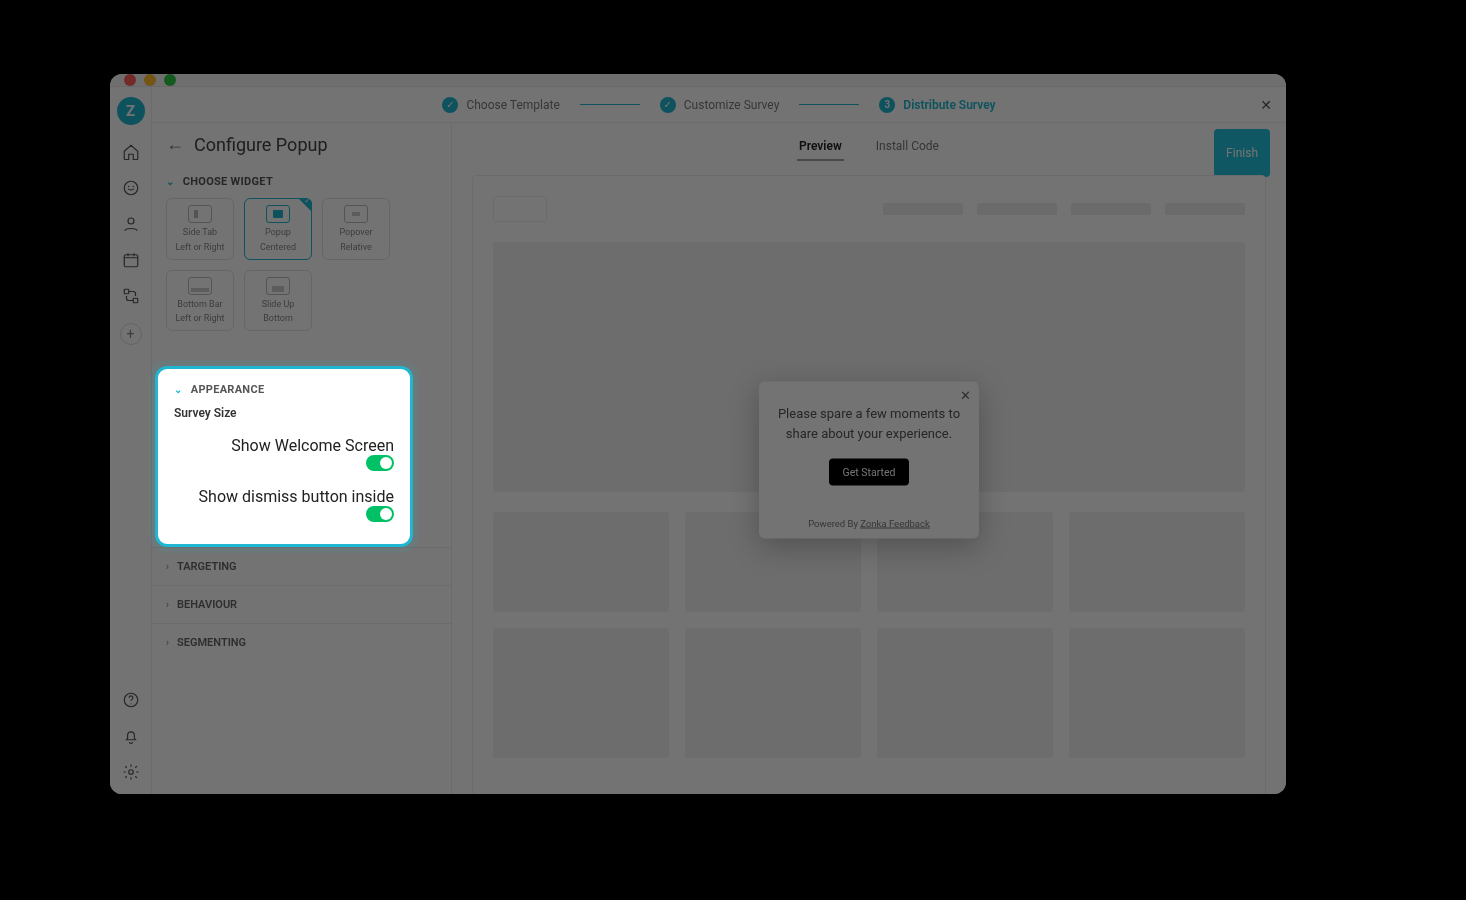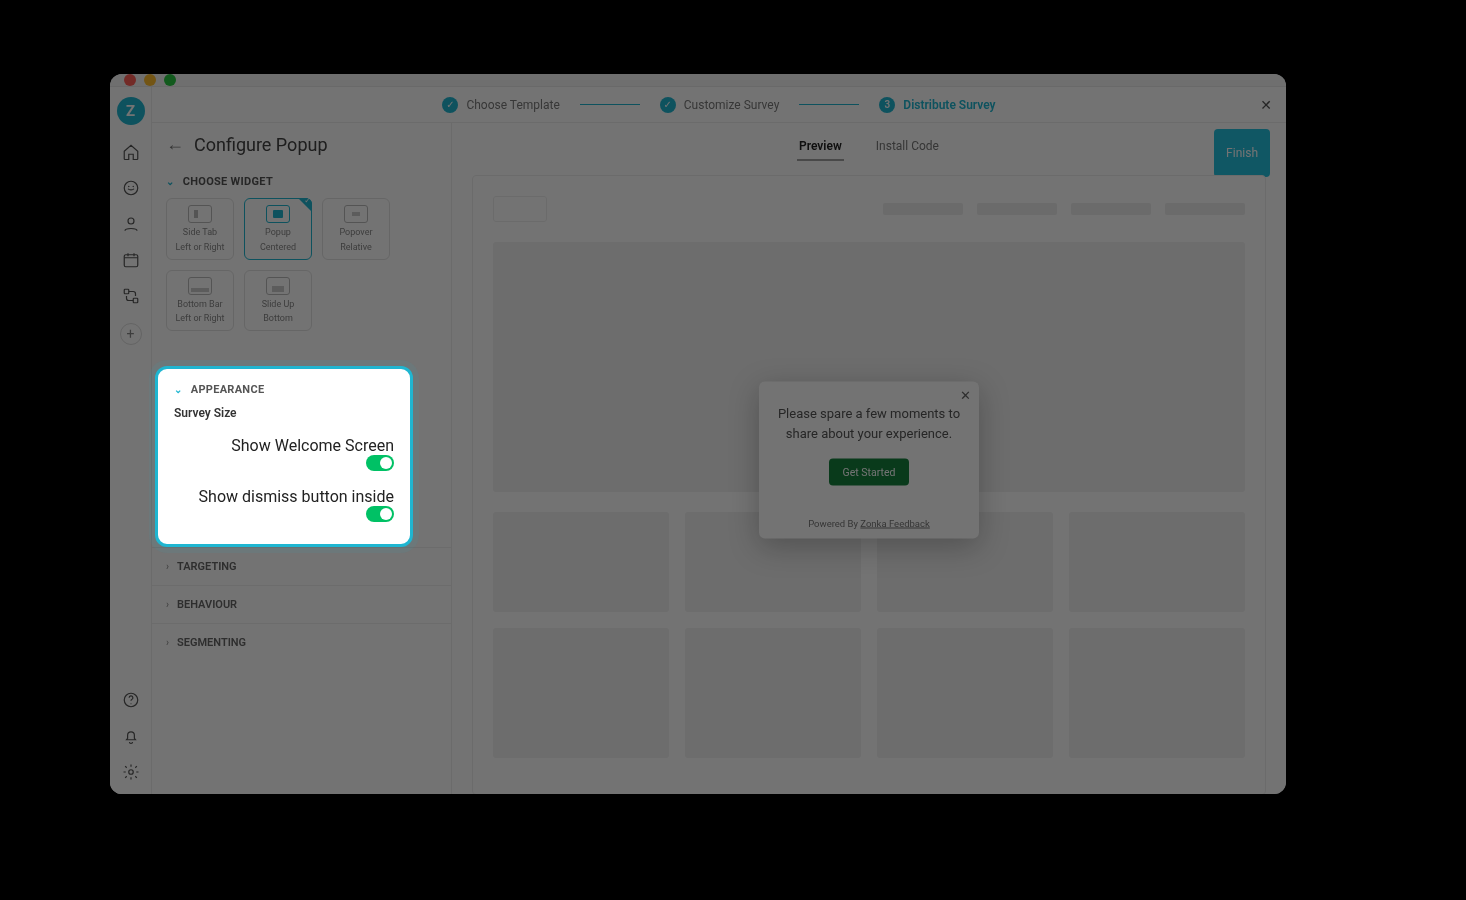--- a/index.html
+++ b/index.html
@@ -77,21 +77,21 @@
   .phdr .nav-ph { width:80px; height:12px; background:#eee; border-radius:2px; }
   .hero-ph { height:250px; background:#f1f1f1; border-radius:3px; margin-bottom:20px; }
   .cards-row { display:flex; gap:16px; margin-bottom:16px; }
   .card-ph { flex:1; height:100px; background:#f1f1f1; border-radius:3px; }
   .card-ph.tall { height:130px; }
 
   
   .survey-popup { position:absolute; left:50%; top:46%; transform:translate(-50%,-50%); width:220px; background:#fff; border-radius:6px; box-shadow:0 8px 30px rgba(0,0,0,.25); padding:22px 16px 10px; text-align:center; }
   .survey-close { position:absolute; top:6px; right:8px; font-size:13px; color:#666; cursor:pointer; }
   .survey-msg { font-size:13px; color:#555; line-height:1.5; margin-bottom:16px; }
-  .survey-btn { display:inline-block; background:#15803d; color:#fff; font-size:10.5px; padding:7px 14px; border-radius:4px; cursor:pointer; margin-bottom:32px; }
+  .survey-btn { display:inline-block; background:#000000; color:#fff; font-size:10.5px; padding:7px 14px; border-radius:4px; cursor:pointer; margin-bottom:32px; }
   .survey-footer { font-size:9.5px; color:#777; }
   .survey-footer .brand { text-decoration:underline; }
 
   
   .appearance-panel {
     position:absolute; z-index:100;
     left:155px; top:366px;
     width:258px;
     background:#fff; border:3px solid #1fb6d1; border-radius:12px;
     padding:14px 16px 14px;

